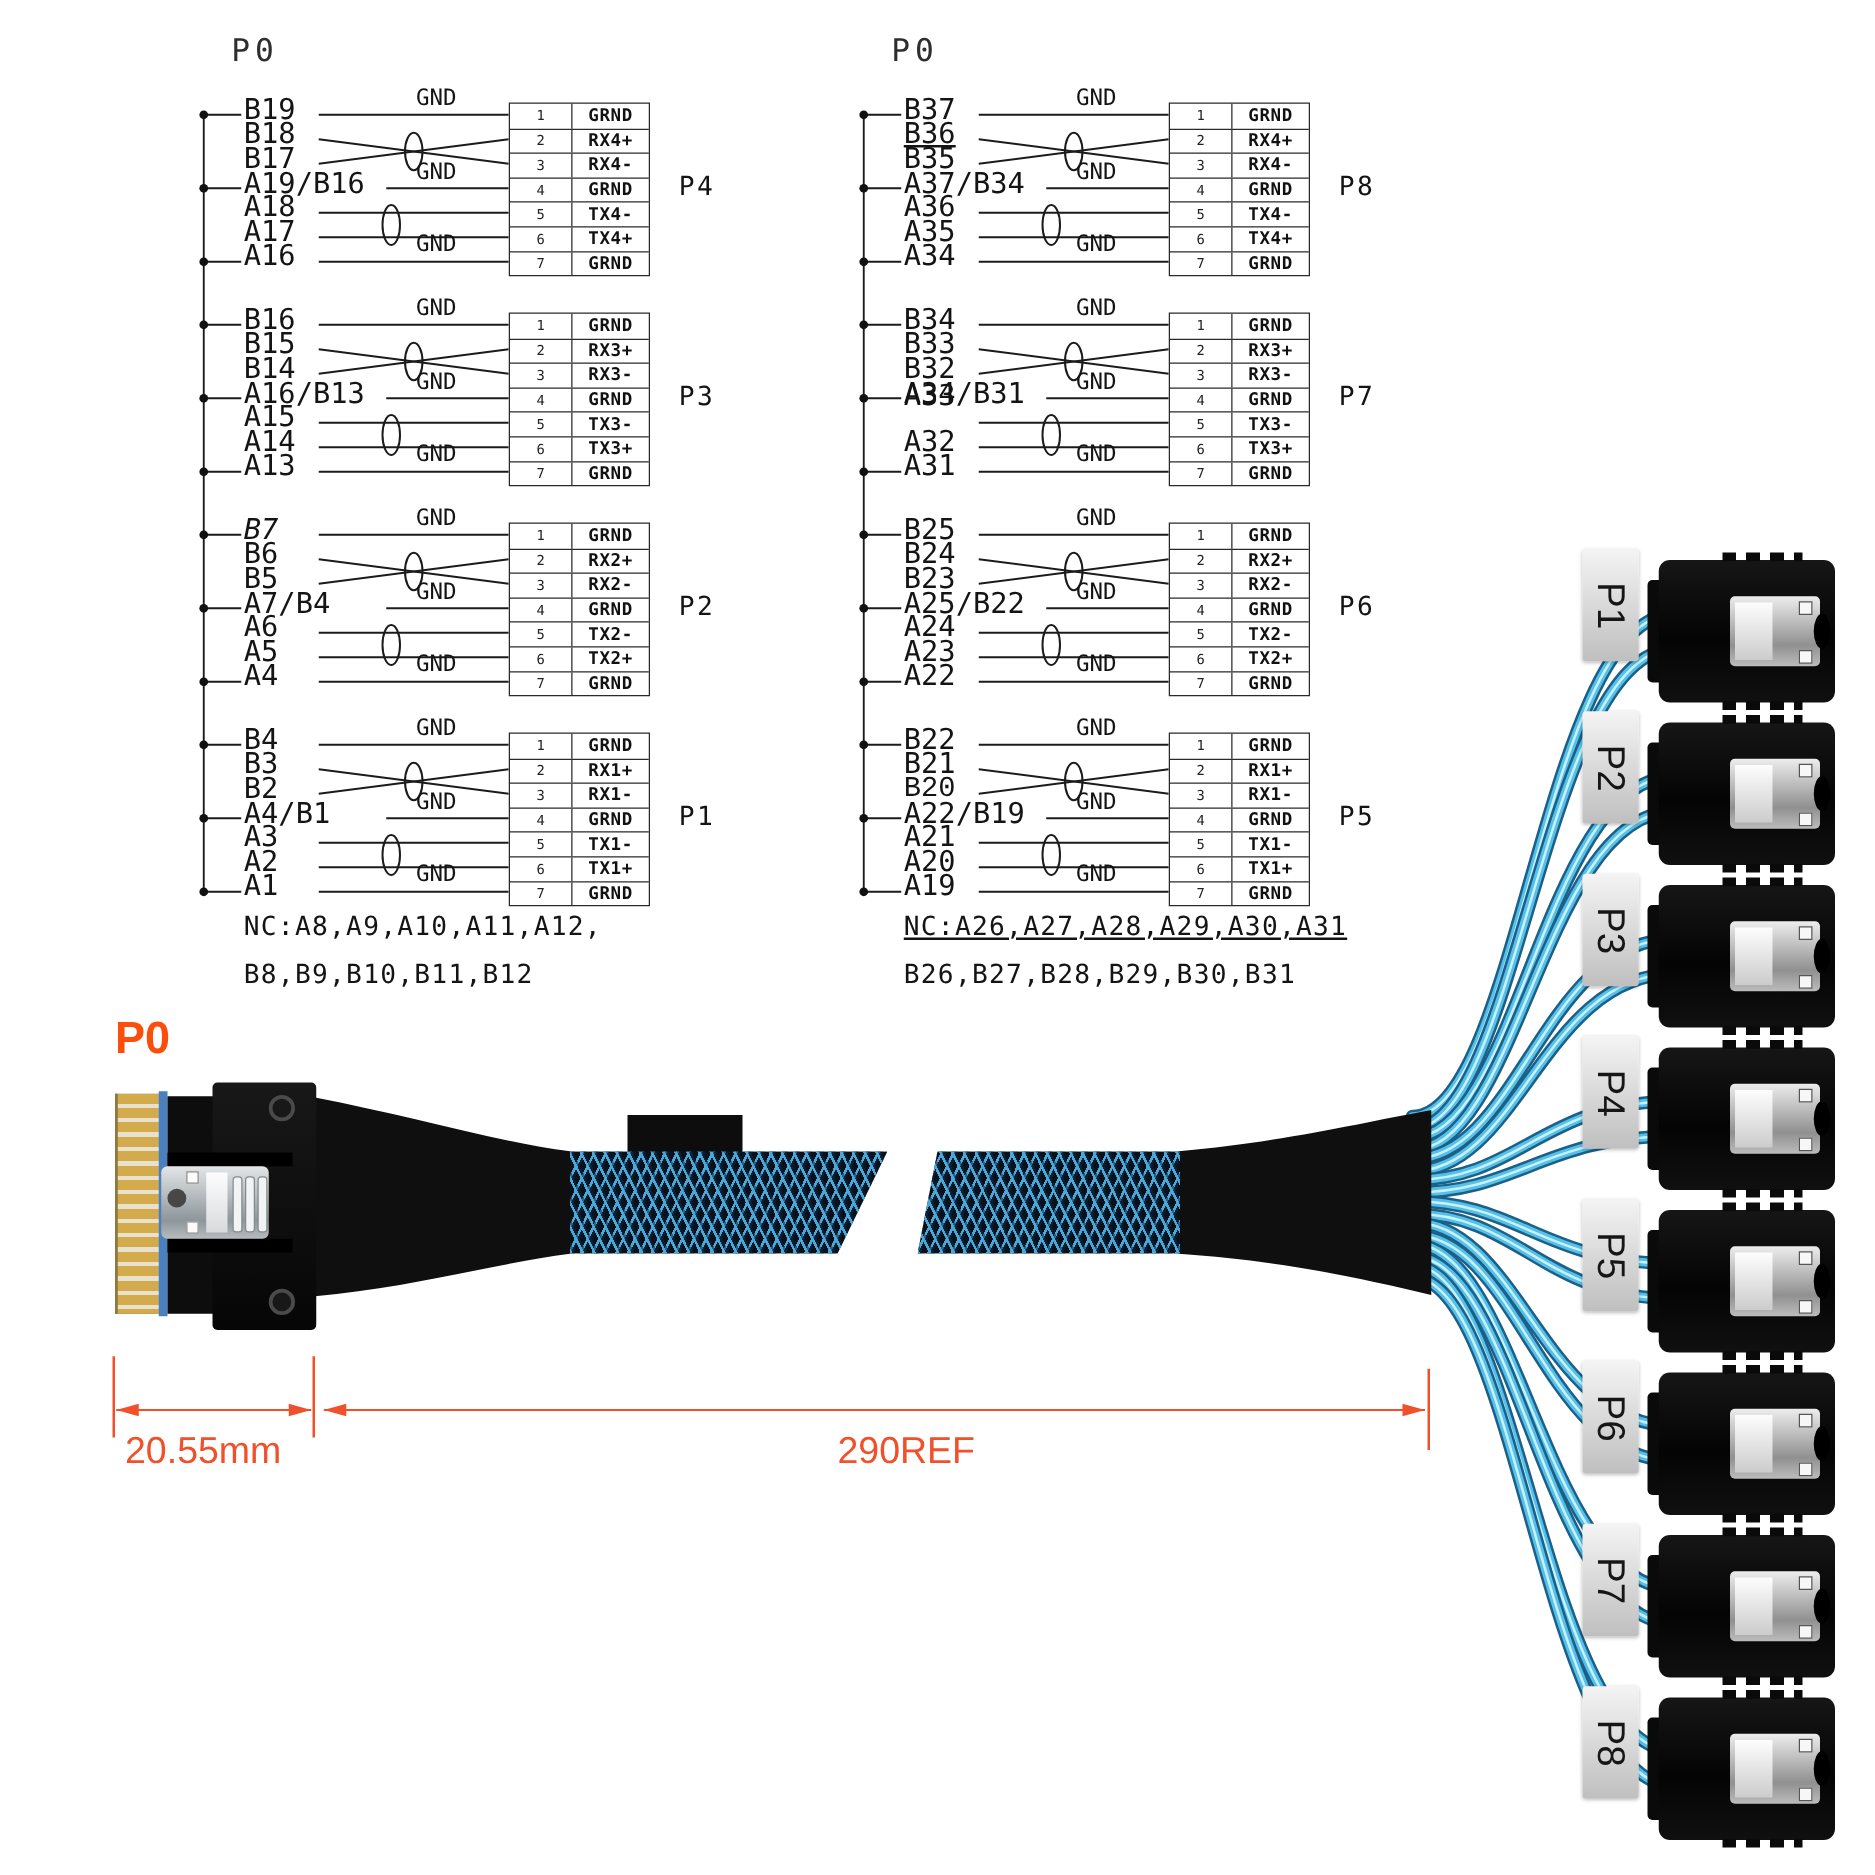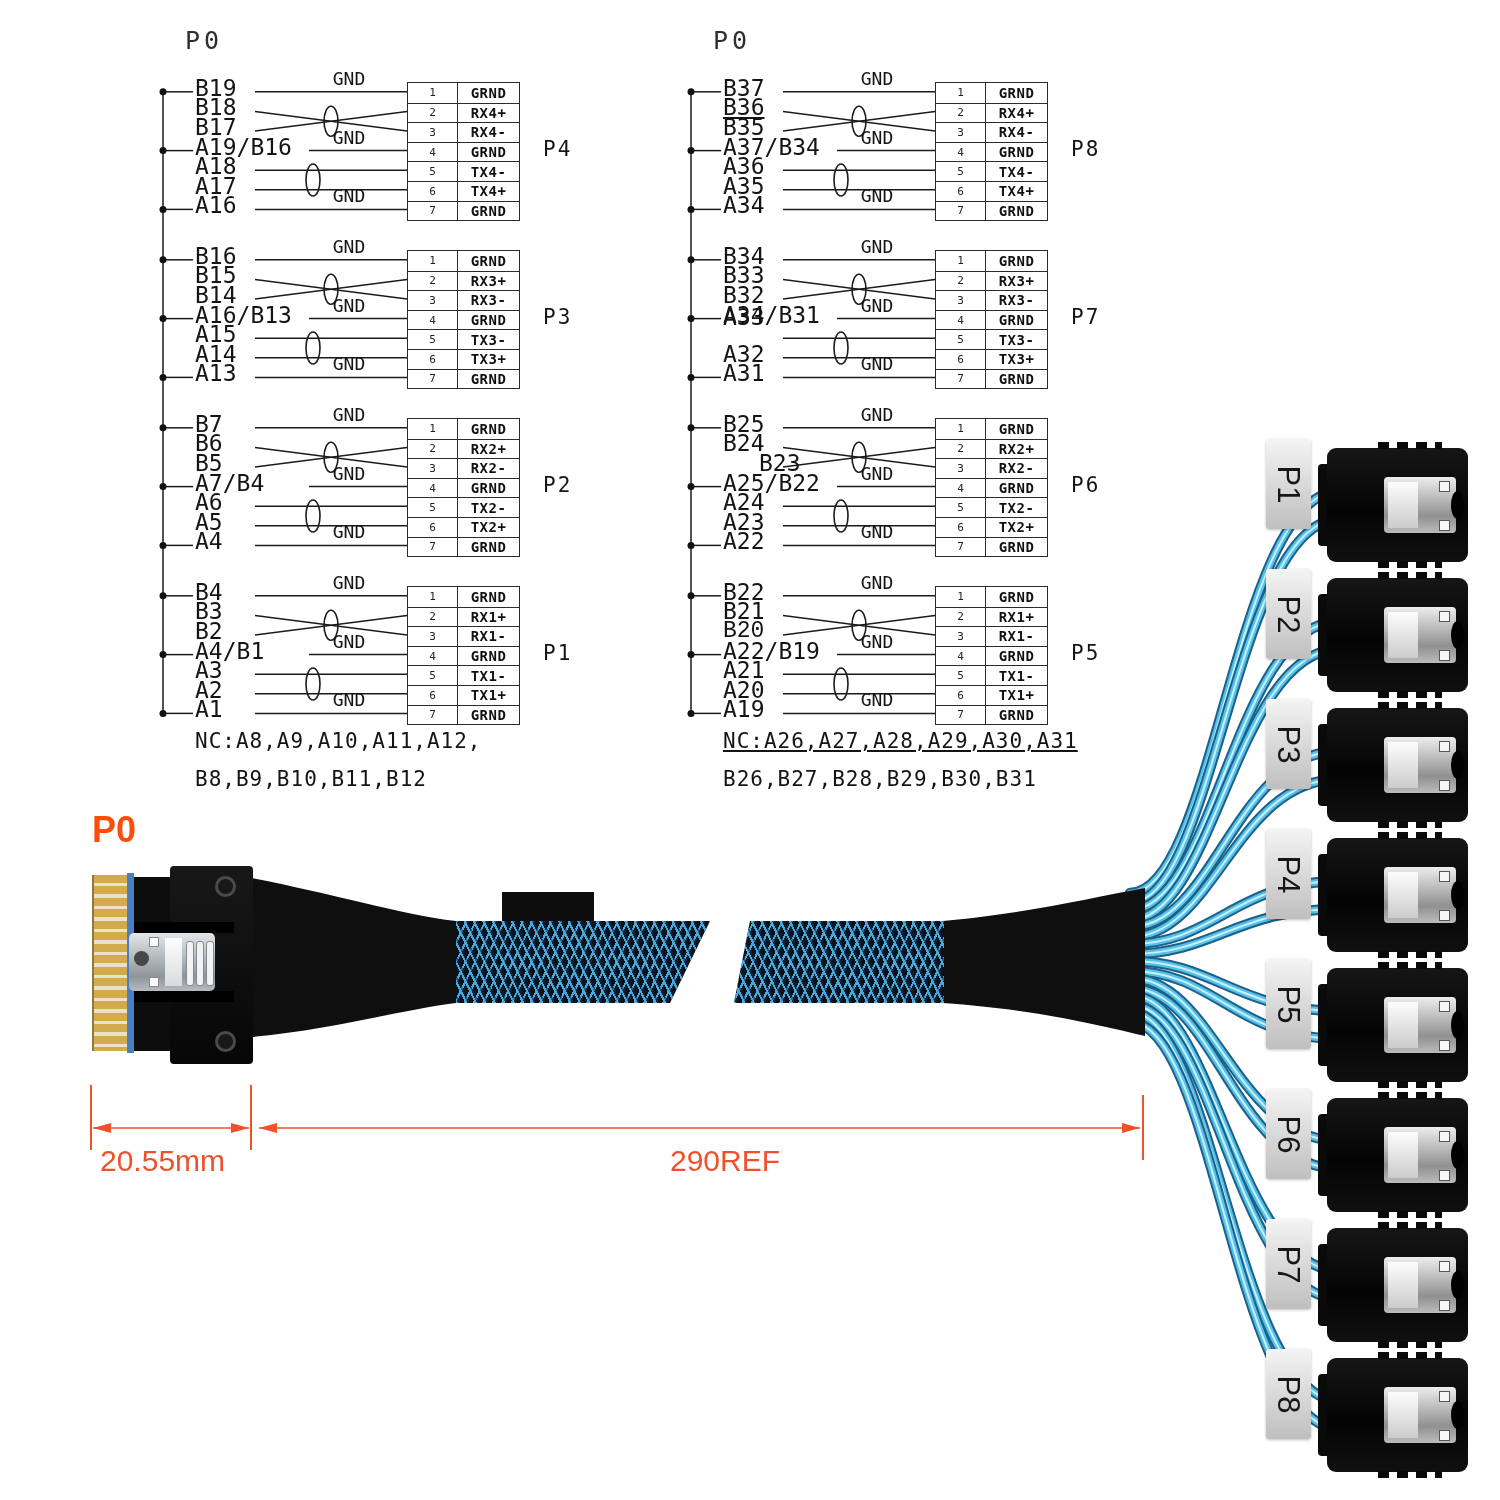--- a/index.html
+++ b/index.html
@@ -488,21 +488,21 @@
         </div>
         <div class="prow">
           <div class="pnum">6</div>
           <div class="pval">TX3+</div>
         </div>
         <div class="prow">
           <div class="pnum">7</div>
           <div class="pval">GRND</div>
         </div>
       </div>
-      <div class="txt wire" style="left: 195px; top: 412.8px;">B7</div>
+      <div class="txt wire" style="left: 195px; top: 412.8px; font-style: italic;">B7</div>
       <div class="txt wire" style="left: 195px; top: 432.4px;">B6</div>
       <div class="txt wire" style="left: 195px; top: 452px;">B5</div>
       <div class="txt wire" style="left: 195px; top: 471.6px;">A7/B4</div>
       <div class="txt wire" style="left: 195px; top: 491.2px;">A6</div>
       <div class="txt wire" style="left: 195px; top: 510.8px;">A5</div>
       <div class="txt wire" style="left: 195px; top: 530.4px;">A4</div>
       <div class="txt gnd" style="left: 306px; top: 405.8px;">GND</div>
       <div class="txt gnd" style="left: 306px; top: 464.6px;">GND</div>
       <div class="txt gnd" style="left: 306px; top: 523.4px;">GND</div>
       <div class="txt port" style="left: 543px; top: 474.6px;">P2</div>
@@ -657,21 +657,21 @@
           <div class="pnum">6</div>
           <div class="pval">TX3+</div>
         </div>
         <div class="prow">
           <div class="pnum">7</div>
           <div class="pval">GRND</div>
         </div>
       </div>
       <div class="txt wire" style="left: 723px; top: 412.8px;">B25</div>
       <div class="txt wire" style="left: 723px; top: 432.4px;">B24</div>
-      <div class="txt wire" style="left: 759px; top: 452px; text-align: right;">B23</div>
+      <div class="txt wire" style="left: 723px; top: 452px; text-align: right;">B23</div>
       <div class="txt wire" style="left: 723px; top: 471.6px;">A25/B22</div>
       <div class="txt wire" style="left: 723px; top: 491.2px;">A24</div>
       <div class="txt wire" style="left: 723px; top: 510.8px;">A23</div>
       <div class="txt wire" style="left: 723px; top: 530.4px;">A22</div>
       <div class="txt gnd" style="left: 834px; top: 405.8px;">GND</div>
       <div class="txt gnd" style="left: 834px; top: 464.6px;">GND</div>
       <div class="txt gnd" style="left: 834px; top: 523.4px;">GND</div>
       <div class="txt port" style="left: 1071px; top: 474.6px;">P6</div>
       <div class="ptable" style="left: 935px; top: 418px;">
         <div class="prow">

